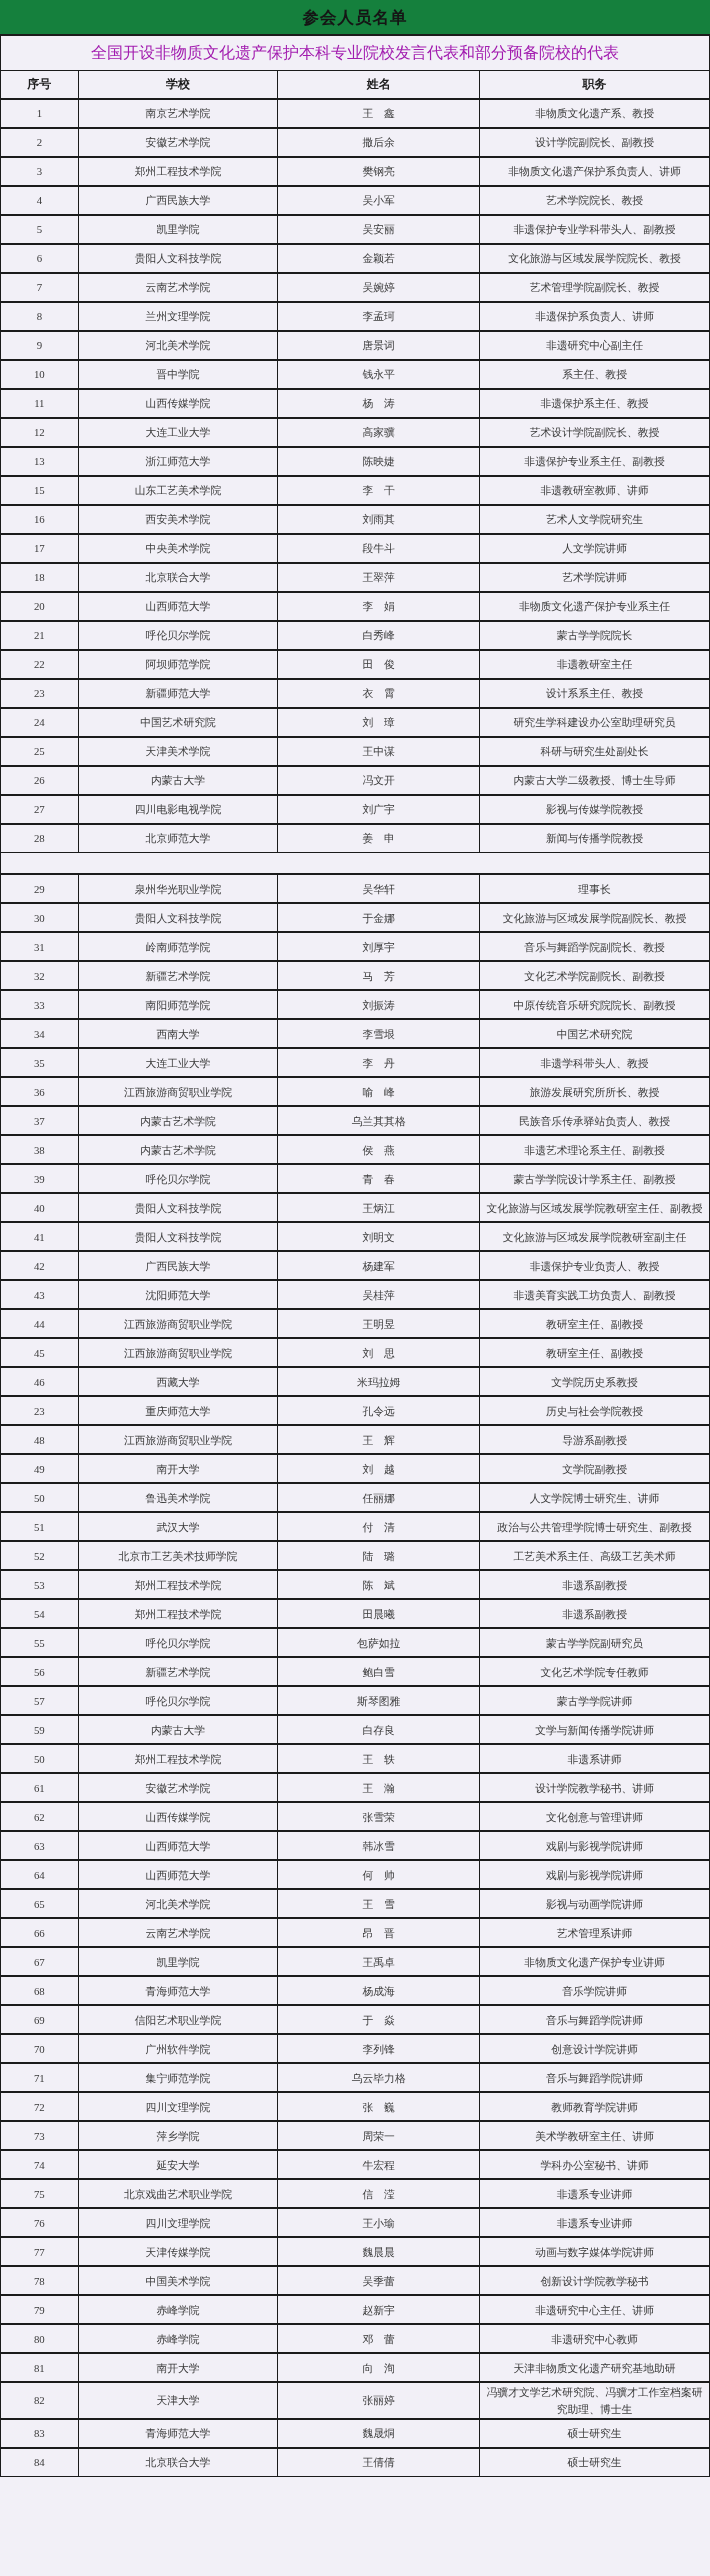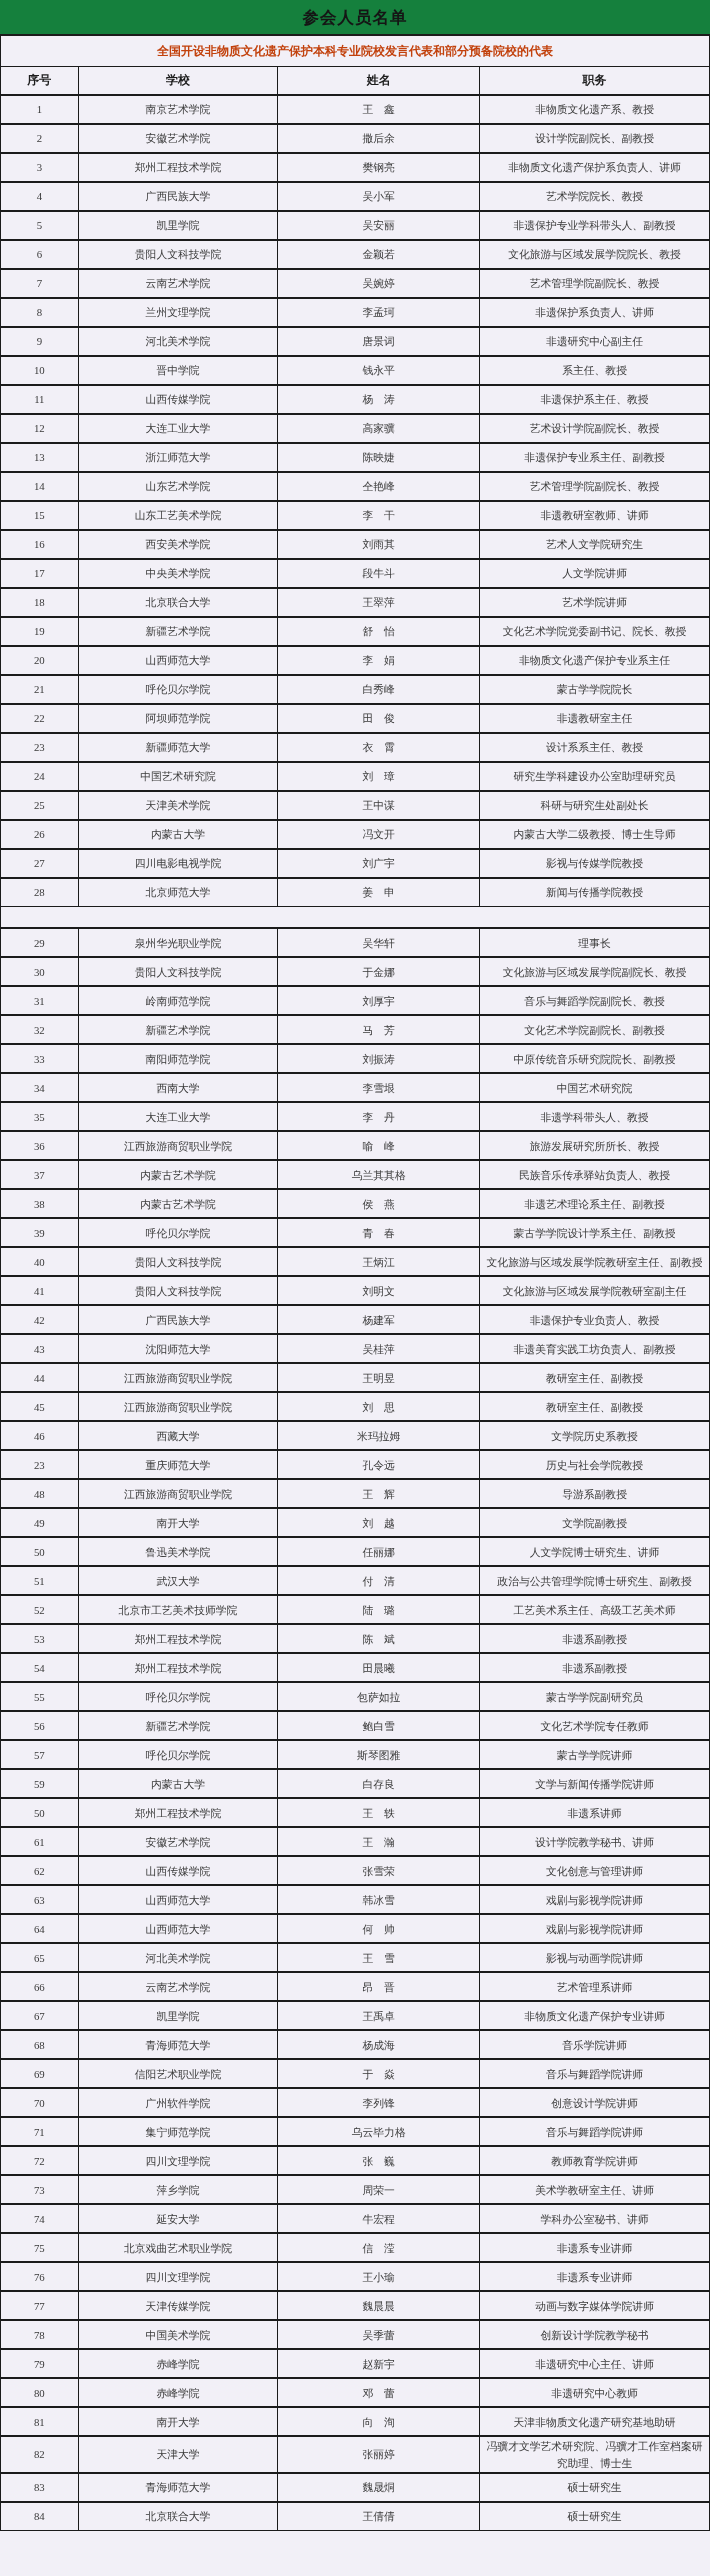--- a/index.html
+++ b/index.html
@@ -20,23 +20,23 @@
     padding:6.7px 0 5.7px 0;
   }
   .table-frame{
     border-left:1px solid #1b1b1b;
     border-right:1px solid #1b1b1b;
     border-top:2.1px solid #1b1b1b;
     border-bottom:1.5px solid #1b1b1b;
   }
   .subtitle-band{
     text-align:center;
-    font-size:12px;
-    font-weight:700;
-    color:#c2410c;
+    font-size:16px;
+    font-weight:400;
+    color:#a21caf;
     padding:6.2px 5.2px;
     border-bottom:1px solid #1b1b1b;
   }
   table.participants{
     width:100%;
     border-collapse:collapse;
     table-layout:fixed;
   }
   col.c-no{width:10.9%;}
   col.c-school{width:28.2%;}
@@ -174,26 +174,20 @@
             <td>高家骥</td>
             <td>艺术设计学院副院长、教授</td>
           </tr>
           <tr>
             <td>13</td>
             <td>浙江师范大学</td>
             <td>陈映婕</td>
             <td>非遗保护专业系主任、副教授</td>
           </tr>
           <tr>
-            <td>14</td>
-            <td>山东艺术学院</td>
-            <td>仝艳峰</td>
-            <td>艺术管理学院副院长、教授</td>
-          </tr>
-          <tr>
             <td>15</td>
             <td>山东工艺美术学院</td>
             <td>李　干</td>
             <td>非遗教研室教师、讲师</td>
           </tr>
           <tr>
             <td>16</td>
             <td>西安美术学院</td>
             <td>刘雨其</td>
             <td>艺术人文学院研究生</td>
@@ -202,26 +196,20 @@
             <td>17</td>
             <td>中央美术学院</td>
             <td>段牛斗</td>
             <td>人文学院讲师</td>
           </tr>
           <tr>
             <td>18</td>
             <td>北京联合大学</td>
             <td>王翠萍</td>
             <td>艺术学院讲师</td>
-          </tr>
-          <tr>
-            <td>19</td>
-            <td>新疆艺术学院</td>
-            <td>舒　怡</td>
-            <td>文化艺术学院党委副书记、院长、教授</td>
           </tr>
           <tr>
             <td>20</td>
             <td>山西师范大学</td>
             <td>李　娟</td>
             <td>非物质文化遗产保护专业系主任</td>
           </tr>
           <tr>
             <td>21</td>
             <td>呼伦贝尔学院</td>

